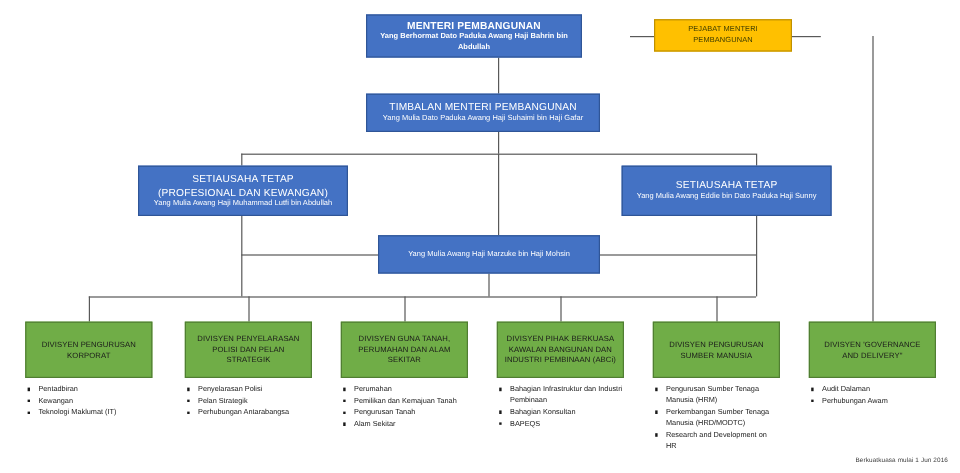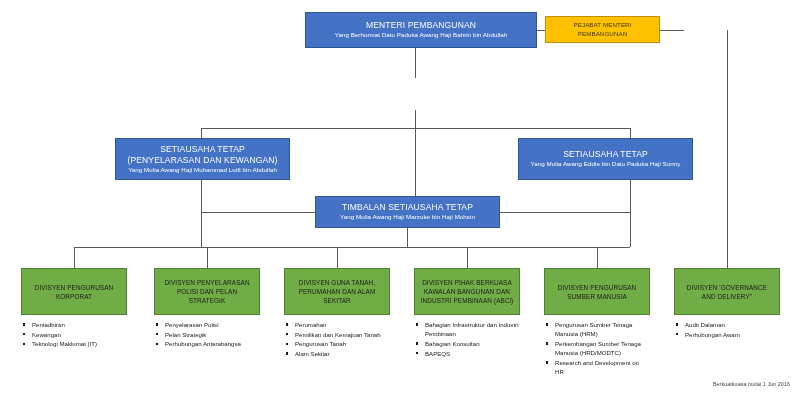--- a/index.html
+++ b/index.html
@@ -106,44 +106,47 @@
 
   <div class="ln lh" style="left:74px;top:247px;width:556px;"></div>
 
   <div class="ln lv" style="left:74px;top:247px;height:21px;"></div>
   <div class="ln lv" style="left:207px;top:247px;height:21px;"></div>
   <div class="ln lv" style="left:337px;top:247px;height:21px;"></div>
   <div class="ln lv" style="left:467px;top:247px;height:21px;"></div>
   <div class="ln lv" style="left:597px;top:247px;height:21px;"></div>
   <div class="ln lv" style="left:727px;top:30px;height:238px;"></div>
 
-  <div class="box blue" style="left:305px;top:12px;width:232px;height:36px;">
+  <div class="box blue" style="left:305px;top:12px;width:180px;height:36px;font-weight:bold;">
     <div class="t1">MENTERI PEMBANGUNAN</div>
     <div class="t2">Yang Berhormat Dato Paduka Awang Haji Bahrin bin Abdullah</div>
   </div>
 
   <div class="box orange" style="left:545px;top:16px;width:115px;height:27px;">
     <div class="t-org">PEJABAT MENTERI</div>
     <div class="t-org">PEMBANGUNAN</div>
   </div>
 
+  <div class="box blue" style="left:305px;top:78px;width:195px;height:32px;">
+    <div class="t1">TIMBALAN MENTERI PEMBANGUNAN</div>
+    <div class="t2">Yang Mulia Dato Paduka Awang Haji Suhaimi bin Haji Gafar</div>
+  </div>
 
   <div class="box blue" style="left:115px;top:138px;width:175px;height:42px;">
     <div class="t1">SETIAUSAHA TETAP</div>
-    <div class="t1">(PENYELARASAN DAN KEWANGAN)</div>
+    <div class="t1">(PROFESIONAL DAN KEWANGAN)</div>
     <div class="t2">Yang Mulia Awang Haji Muhammad Lutfi bin Abdullah</div>
   </div>
 
   <div class="box blue" style="left:518px;top:138px;width:175px;height:42px;">
     <div class="t1">SETIAUSAHA TETAP</div>
     <div class="t2">Yang Mulia Awang Eddie bin Dato Paduka Haji Sunny</div>
   </div>
 
   <div class="box blue" style="left:315px;top:196px;width:185px;height:32px;">
-    <div class="t1">TIMBALAN SETIAUSAHA TETAP</div>
     <div class="t2">Yang Mulia Awang Haji Marzuke bin Haji Mohsin</div>
   </div>
 
   <div class="box green" style="left:21px;top:268px;width:106px;height:47px;padding:0 5px;">
     <div class="t-green">DIVISYEN PENGURUSAN KORPORAT</div>
   </div>
   <div class="box green" style="left:154px;top:268px;width:106px;height:47px;padding:0 5px;">
     <div class="t-green">DIVISYEN PENYELARASAN POLISI DAN PELAN STRATEGIK</div>
   </div>
   <div class="box green" style="left:284px;top:268px;width:106px;height:47px;padding:0 5px;">

